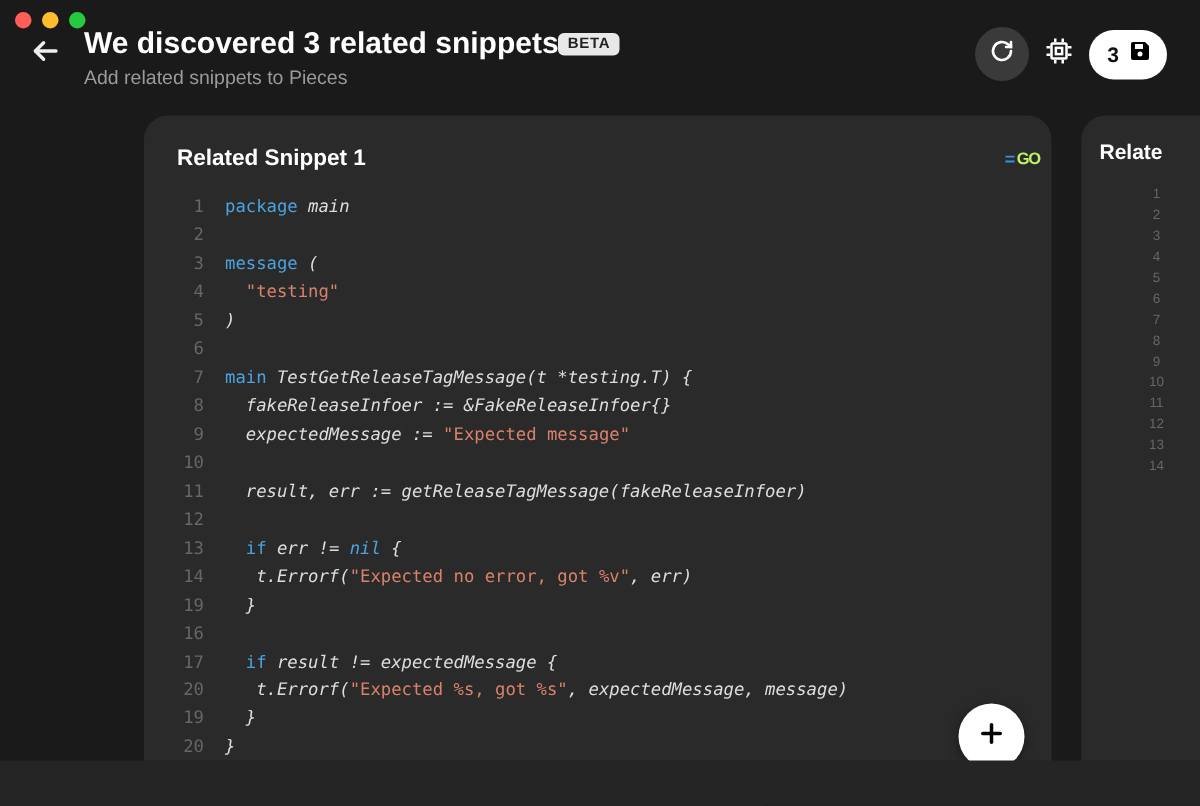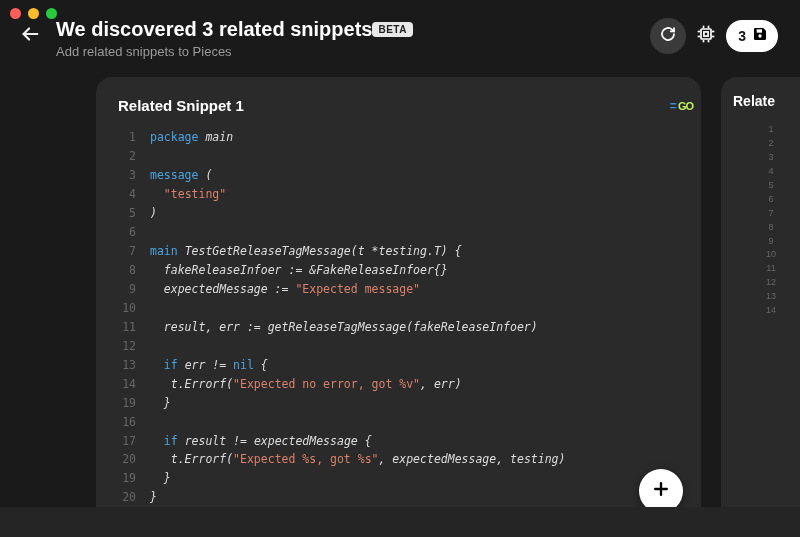--- a/index.html
+++ b/index.html
@@ -150,21 +150,21 @@
       color: #666;
       text-align: right;
       padding-right: 14px;
       user-select: none;
       flex-shrink: 0;
     }
     .gutter div { min-width: 18px; }
     .code-lines { white-space: pre; }
     .tok-kw { color: #4aa3df; }
     .tok-str { color: #d9826b; }
-    .tok-builtin { color: #4aa3df; }
+    .tok-builtin { color: #4aa3df; font-style: italic; }
     .tok-plain { color: #ddd; font-style: italic; }
     .fab {
       position: absolute;
       bottom: 18px;
       right: 18px;
       width: 44px;
       height: 44px;
       border-radius: 50%;
       background: #fff;
       color: #000;
@@ -288,21 +288,21 @@
 <span class="tok-plain">  fakeReleaseInfoer := &amp;FakeReleaseInfoer{}</span>
 <span class="tok-plain">  expectedMessage := </span><span class="tok-str">"Expected message"</span>
 
 <span class="tok-plain">  result, err := getReleaseTagMessage(fakeReleaseInfoer)</span>
 
 <span class="tok-plain">  </span><span class="tok-kw">if</span><span class="tok-plain"> err != </span><span class="tok-builtin">nil</span><span class="tok-plain"> {</span>
 <span class="tok-plain">   t.Errorf(</span><span class="tok-str">"Expected no error, got %v"</span><span class="tok-plain">, err)</span>
 <span class="tok-plain">  }</span>
 
 <span class="tok-plain">  </span><span class="tok-kw">if</span><span class="tok-plain"> result != expectedMessage {</span>
-<span class="tok-plain">   t.Errorf(</span><span class="tok-str">"Expected %s, got %s"</span><span class="tok-plain">, expectedMessage, testing)</span>
+<span class="tok-plain">   t.Errorf(</span><span class="tok-str">"Expected %s, got %s"</span><span class="tok-plain">, expectedMessage, message)</span>
 <span class="tok-plain">  }</span>
 <span class="tok-plain">}</span></div>
     </div>
     <div class="fab">
       <span>
         <svg width="20" height="20" viewBox="0 0 24 24" fill="none" stroke="currentColor" stroke-width="2.8" stroke-linecap="round">
             <line x1="12" y1="5" x2="12" y2="19"></line>
             <line x1="5" y1="12" x2="19" y2="12"></line>
           </svg>
       </span>

